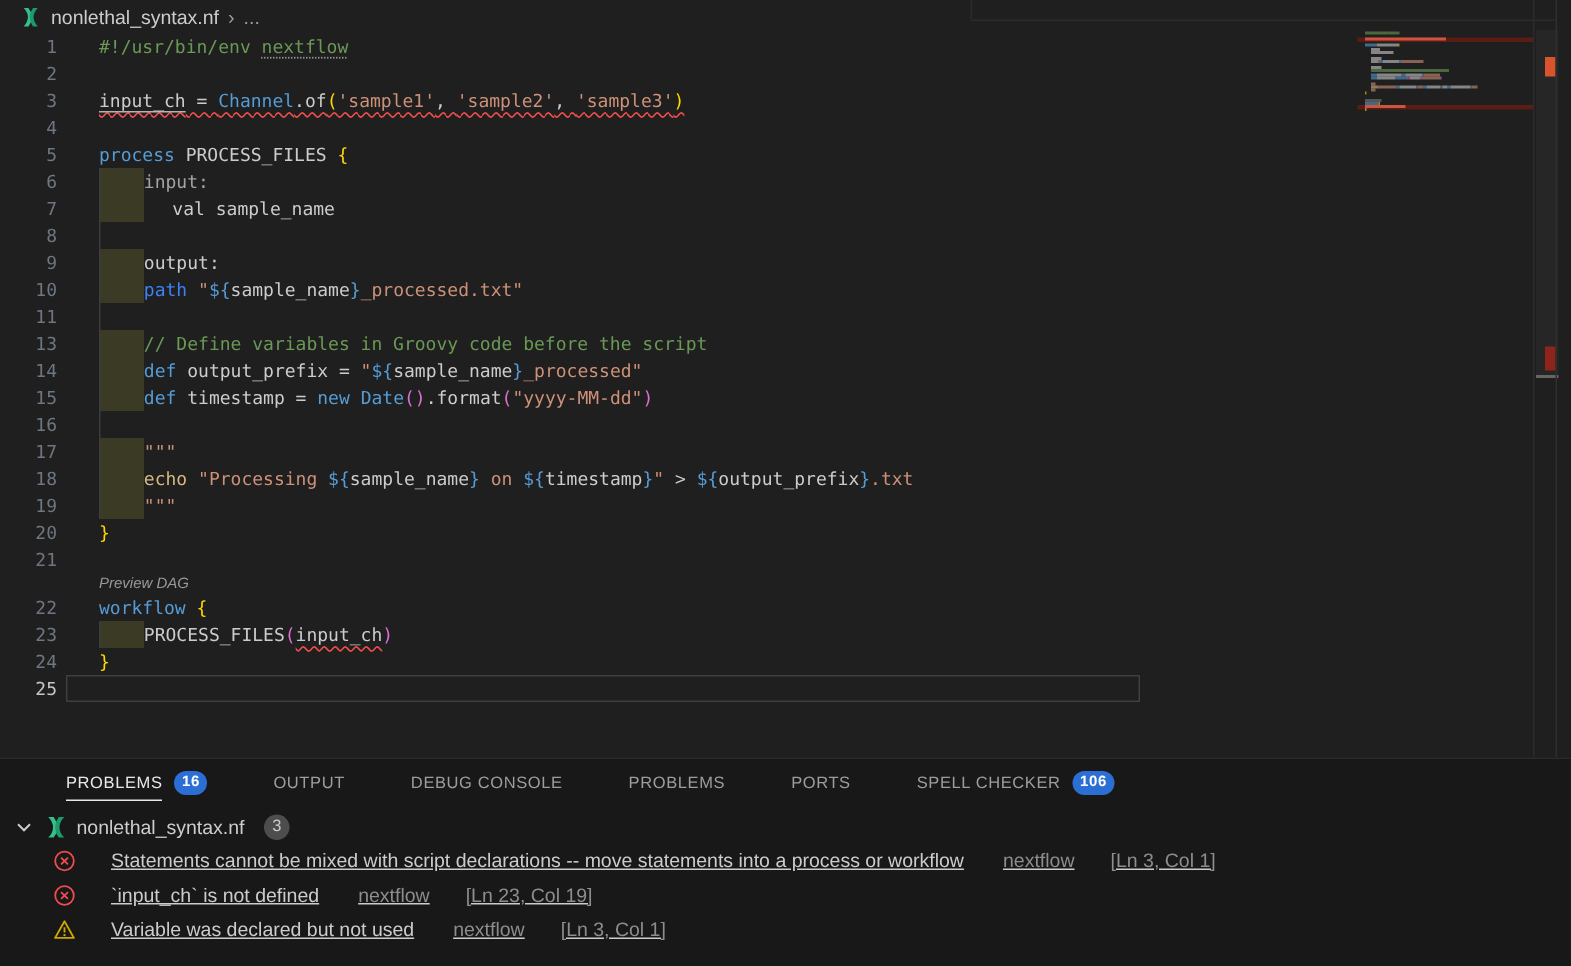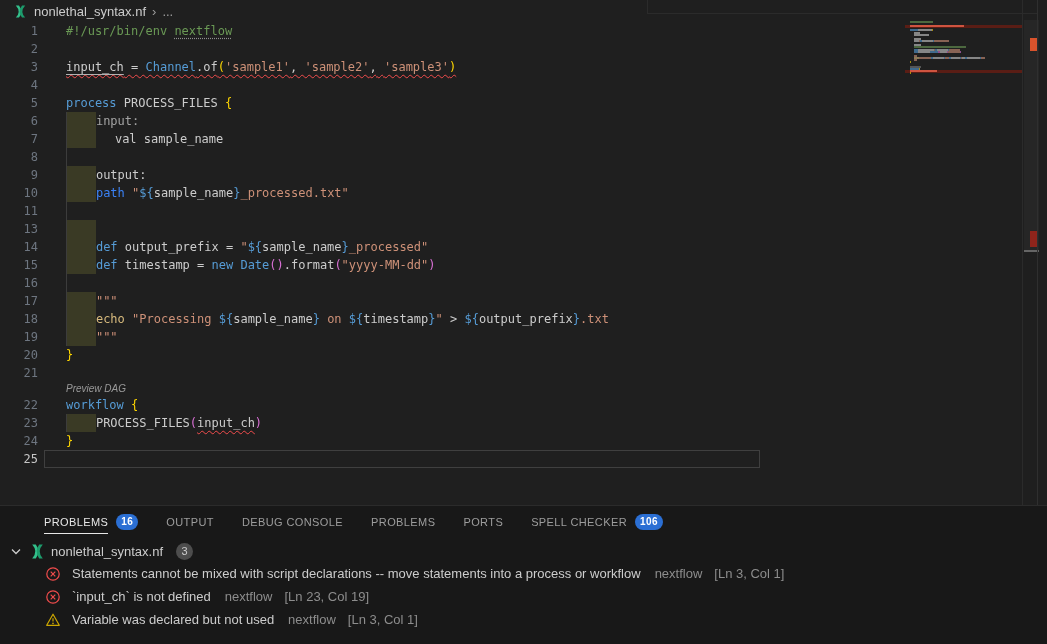--- a/index.html
+++ b/index.html
@@ -45,37 +45,37 @@
                   background:rgba(140,140,140,0.07); }
   .thumb-edge { position:absolute; left:1px; top:250px; width:15px; height:2px; background:#7d7d7d; opacity:.75; }
   .ov-marker { position:absolute; left:7px; width:7px; }
   .vline-right { position:absolute; left:1037px; top:0; width:1px; height:505px; background:#2f2f2f; }
   .win-edge-h { position:absolute; left:647px; top:13px; width:390px; height:1px; background:#2b2b2b; }
   .win-edge-v { position:absolute; left:647px; top:0; width:1px; height:13px; background:#2b2b2b; }
 
   
   .panel { position:absolute; left:0; top:505px; width:1047px; height:139px;
            background:#181818; border-top:1px solid #2b2b2b; }
-  .panel-tabs { display:flex; align-items:center; height:31px; padding-left:30px; gap:0; }
+  .panel-tabs { display:flex; align-items:center; height:31px; padding-left:30px; gap:16px; }
   .ptab { display:flex; align-items:center; padding:0 14px; height:100%;
           font-size:11px; letter-spacing:.4px; color:#9d9d9d; cursor:pointer; }
   .ptab .lbl { padding:6px 0 5px 0; }
   .ptab.active { color:#e7e7e7; }
   .ptab.active .lbl { border-bottom:1px solid #e7e7e7; }
   .badge { margin-left:8px; min-width:17px; height:16px; padding:0 5px; border-radius:11px;
            background:#2b6fd4; color:#ffffff; font-size:10px; font-weight:bold;
            display:inline-flex; align-items:center; justify-content:center; }
   .tree { padding-top:3px; }
   .file-row { display:flex; align-items:center; height:22px; padding-left:8px; gap:5px;
               font-size:13px; color:#cccccc; cursor:pointer; }
   .count-badge { margin-left:8px; min-width:17px; height:17px; border-radius:50%;
                  background:#4d4d4d; color:#cccccc; font-size:11px;
                  display:inline-flex; align-items:center; justify-content:center; }
-  .prob-row { display:flex; align-items:center; height:23px; padding-left:45px; gap:4px;
-              font-size:13px; color:#cccccc; cursor:pointer; }
+  .prob-row { display:flex; align-items:center; height:23px; padding-left:35px; gap:16px;
+              font-size:13px; color:#cccccc; cursor:pointer;text-decoration:underline; }
   .prob-row .msg { margin-left:7px; }
   .prob-row .src { margin-left:10px; color:#8d8d8d; }
   .prob-row .loc { margin-left:8px; color:#8d8d8d; }
   svg { display:block; }
 </style>
 </head>
 <body>
 
 <div class="screen">
 
@@ -132,21 +132,21 @@
         <div class="row">
           <span class="gutter">10</span>
           <span class="content"><span class="indent-hl">    </span><span style="color: #3b82f6;">path </span><span style="color: rgb(206, 145, 120);">"</span><span style="color: rgb(86, 156, 214);">${</span><span style="color: rgb(204, 204, 204);">sample_name</span><span style="color: rgb(86, 156, 214);">}</span><span style="color: rgb(206, 145, 120);">_processed.txt"</span></span>
         </div>
         <div class="row">
           <span class="gutter">11</span>
           <span class="content"><span class="guide"></span></span>
         </div>
         <div class="row">
           <span class="gutter">13</span>
-          <span class="content"><span class="indent-hl">    </span></span>
+          <span class="content"><span class="indent-hl">    </span><span style="color: rgb(106, 153, 85);">// Define variables in Groovy code before the script</span></span>
         </div>
         <div class="row">
           <span class="gutter">14</span>
           <span class="content"><span class="indent-hl">    </span><span style="color: rgb(86, 156, 214);">def </span><span style="color: rgb(204, 204, 204);">output_prefix = </span><span style="color: rgb(206, 145, 120);">"</span><span style="color: rgb(86, 156, 214);">${</span><span style="color: rgb(204, 204, 204);">sample_name</span><span style="color: rgb(86, 156, 214);">}</span><span style="color: rgb(206, 145, 120);">_processed"</span></span>
         </div>
         <div class="row">
           <span class="gutter">15</span>
           <span class="content"><span class="indent-hl">    </span><span style="color: rgb(86, 156, 214);">def </span><span style="color: rgb(204, 204, 204);">timestamp = </span><span style="color: rgb(86, 156, 214);">new </span><span style="color: rgb(86, 156, 214);">Date</span><span style="color: rgb(218, 112, 214);">(</span><span style="color: rgb(218, 112, 214);">)</span><span style="color: rgb(204, 204, 204);">.format</span><span style="color: rgb(218, 112, 214);">(</span><span style="color: rgb(206, 145, 120);">"yyyy-MM-dd"</span><span style="color: rgb(218, 112, 214);">)</span></span>
         </div>
         <div class="row">

